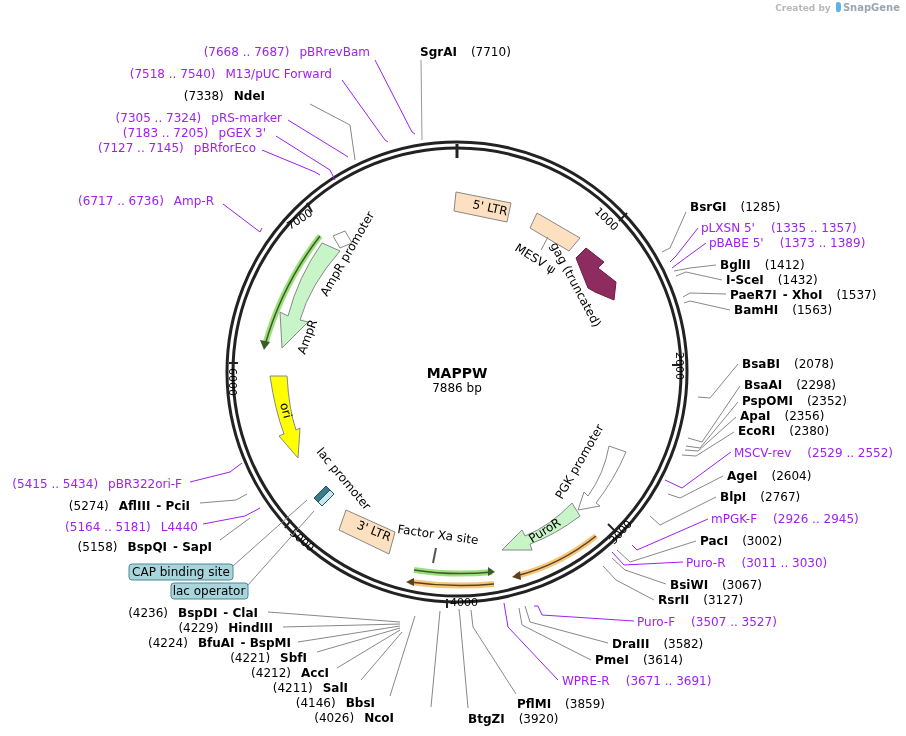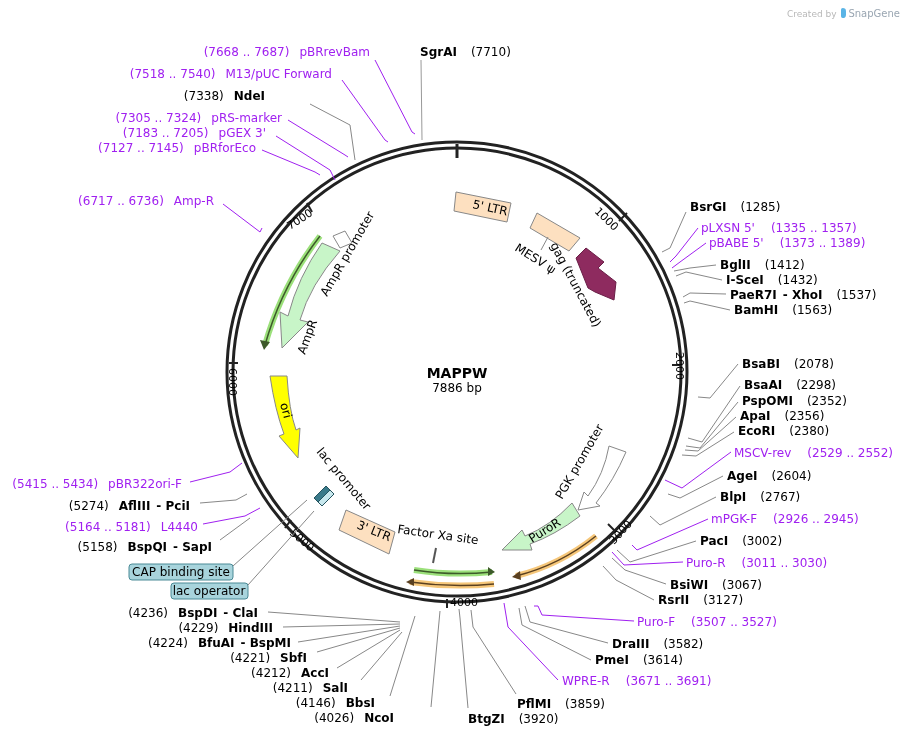--- a/index.html
+++ b/index.html
@@ -1,18 +1,18 @@
 <!DOCTYPE html>
 <html><head>
 <meta charset="utf-8">
 <style>
   html, body { margin:0; padding:0; background:#ffffff; }
   body { width:906px; height:736px; position:relative; overflow:hidden; font-family:"DejaVu Sans", sans-serif; }
   svg { position:absolute; left:0; top:0; }
-  .credit { position:absolute; right:6px; top:8px; font-size:9px; color:#b8b8b8; font-family:"DejaVu Sans", sans-serif; }
+  .credit { position:absolute; right:6px; top:2px; font-size:9px; color:#b8b8b8; font-family:"DejaVu Sans", sans-serif;font-weight:bold; }
   .credit .brand { color:#9aa6b2; font-size:10px; }
   .credit .logo { display:inline-block; width:5px; height:10px; background:#5ab4e6; border-radius:2px 4px 4px 2px; vertical-align:-1px; margin:0 2px; }
   text { font-family:"DejaVu Sans", sans-serif; }
   .enz { font-size:12px; font-weight:bold; fill:#000; }
   .pos { font-size:12px; fill:#000; }
   .primer { font-size:12px; fill:#a020f0; }
   .feat { font-size:12px; fill:#000; }
   .title { font-size:14px; font-weight:bold; fill:#000; }
   .sub { font-size:12px; fill:#000; }
   .tick { font-size:11px; fill:#000; }

